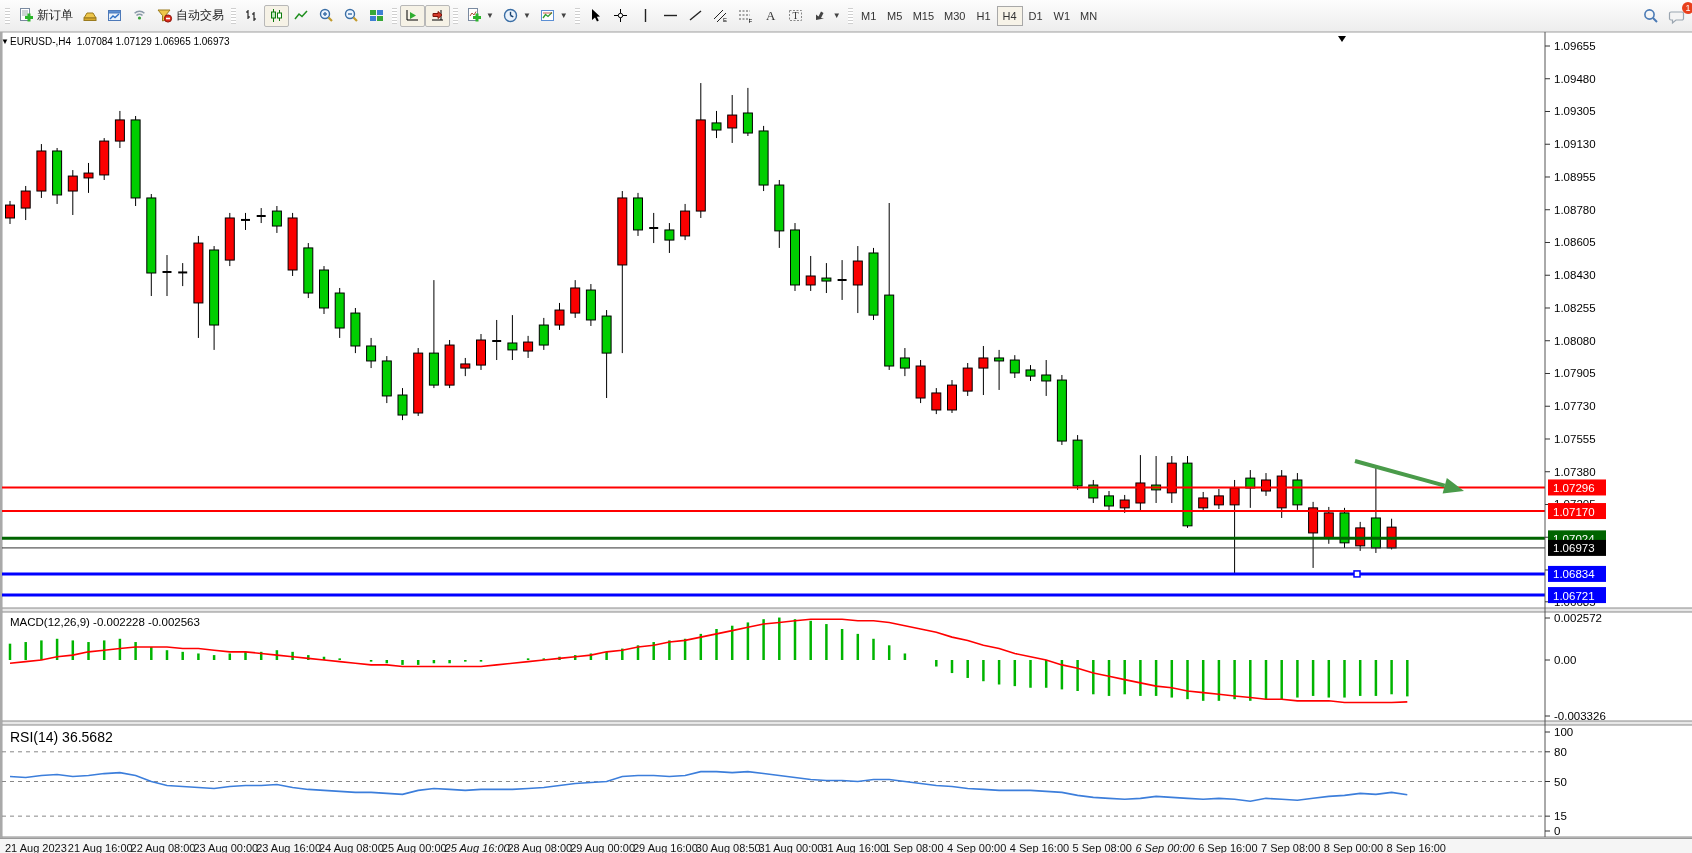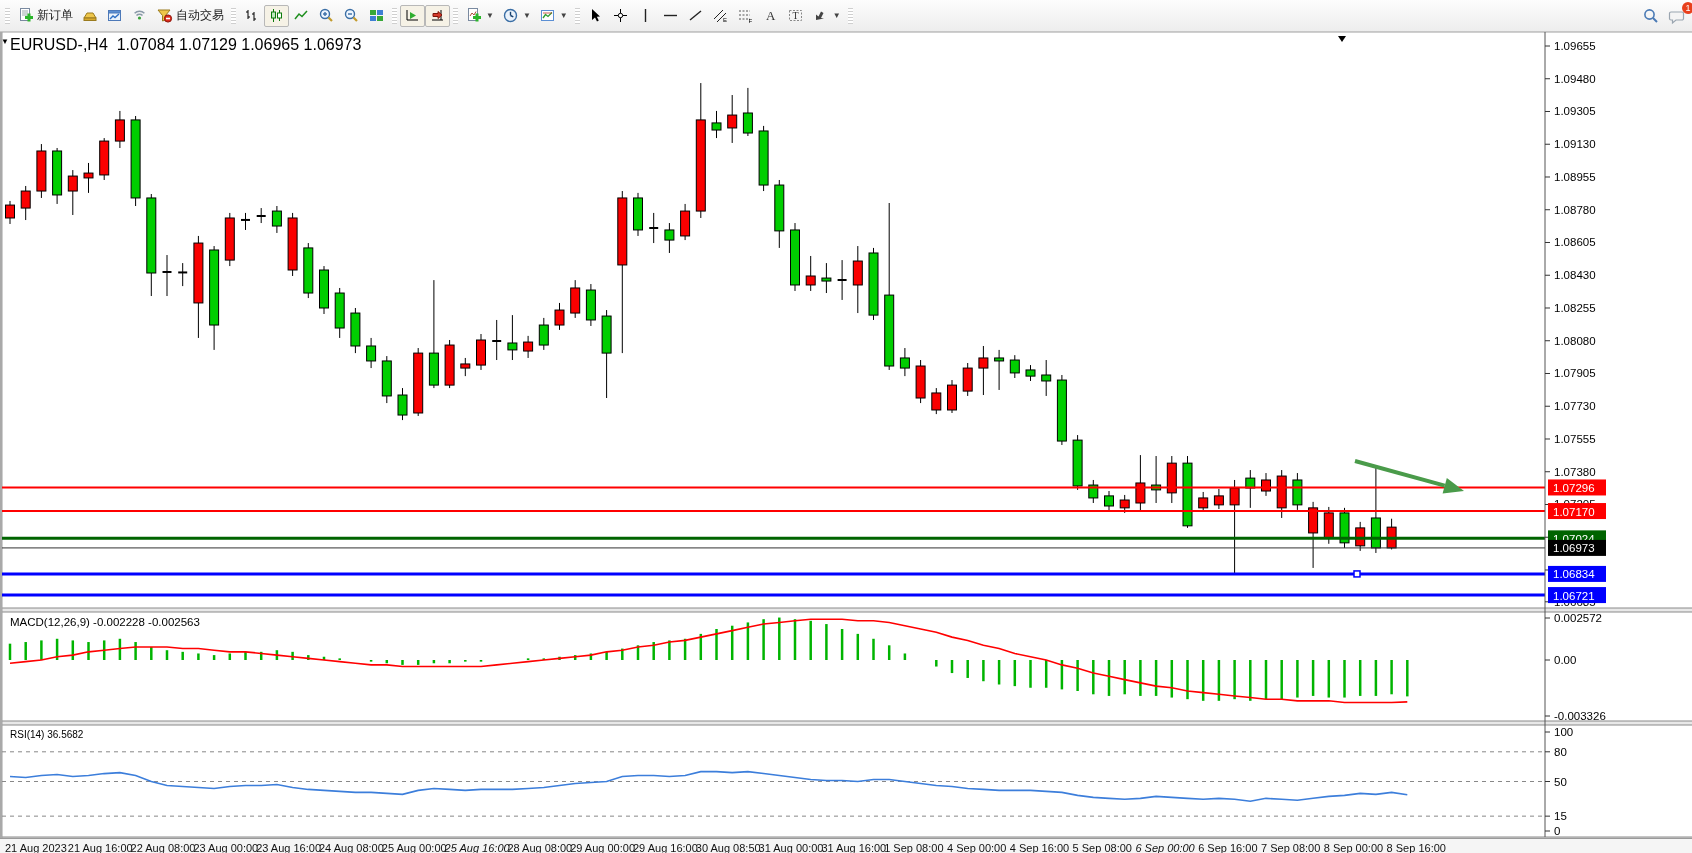--- a/index.html
+++ b/index.html
@@ -24,25 +24,25 @@
   .spacer { flex:1; }
   .badge { position:absolute; top:-4px; right:-5px; background:#e8401c; color:#fff;
     border-radius:8px; font-size:9px; min-width:12px; height:12px; line-height:12px;
     text-align:center; padding:0 2px; }
   .chat-wrap { position:relative; }
   svg.icon { display:block; }
   
   .chartwrap { position:relative; width:1692px; height:806px; background:#ffffff;
     border-left:2px solid #a9a9a9; }
   #chart-svg { position:absolute; left:0; top:0; }
-  .overlay-label { position:absolute; font-size:16px; color:#000; pointer-events:none; }
+  .overlay-label { position:absolute; font-size:10px; color:#000; pointer-events:none; }
   #main-title { left:8px; top:4px; }
   #title-collapse { left:-1px; top:5px; font-size:8px; color:#000; }
   #macd-title { left:8px; top:584px; font-size:11.5px; }
-  #rsi-title { left:8px; top:697px; font-size:10px; }
+  #rsi-title { left:8px; top:697px; font-size:14px; }
   
   .timeaxis { position:relative; height:18px; background:#f5f5f5;
     border-top:1px solid #9a9a9a; }
   .tlabel { position:absolute; top:3px; font-size:11px; color:#111; }
 </style>
 </head>
 <body>
 
 <div class="toolbar">
   <div class="grip"></div>
@@ -289,20 +289,31 @@
     <div class="tbtn">
         <span>
           <svg class="icon" width="17" height="17" viewBox="0 0 17 17">
             <polygon points="4,13 4,7.5 6.5,9.5 9,4.5 11.5,6 9,11 12,11.5" fill="#444"></polygon>
           </svg>
         </span>
         <span class="caret">▼</span>
       </div>
   </div>
   <div class="grip"></div>
+  <div class="tgroup" id="tf-group">
+      <div class="tf-btn">M1</div>
+      <div class="tf-btn">M5</div>
+      <div class="tf-btn">M15</div>
+      <div class="tf-btn">M30</div>
+      <div class="tf-btn">H1</div>
+      <div class="tf-btn active">H4</div>
+      <div class="tf-btn">D1</div>
+      <div class="tf-btn">W1</div>
+      <div class="tf-btn">MN</div>
+    </div>
   <div class="spacer"></div>
   <div class="tgroup">
     <div class="tbtn">
         <span>
           <svg class="icon" width="18" height="18" viewBox="0 0 18 18">
             <circle cx="7.5" cy="7.5" r="4.6" fill="none" stroke="#4a7ab5" stroke-width="1.6"></circle>
             <line x1="11" y1="11" x2="15" y2="15" stroke="#4a7ab5" stroke-width="2"></line>
           </svg>
         </span>
       </div>

